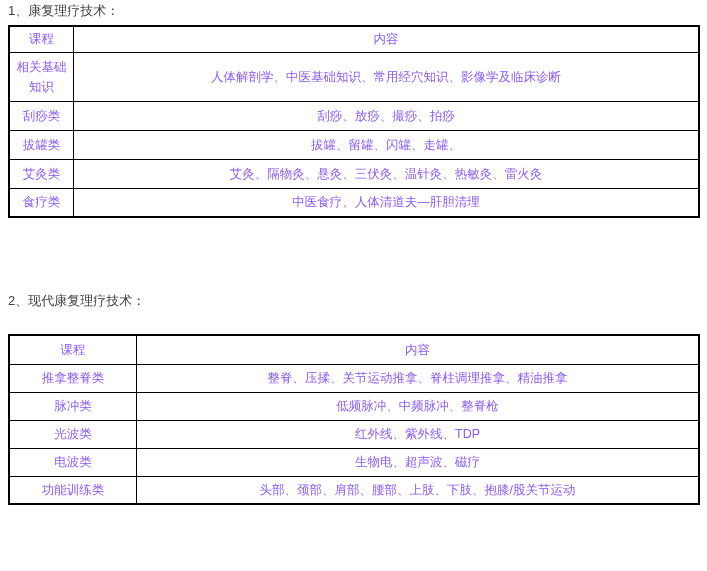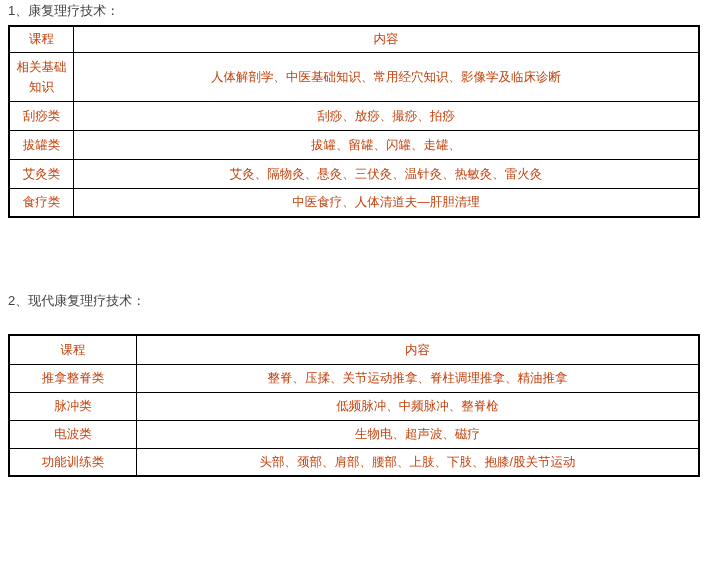--- a/index.html
+++ b/index.html
@@ -20,21 +20,21 @@
     font-weight: normal;
     color: #404040;
   }
   .heading-2 { margin-top: 75px; }
   table.doc-table {
     border-collapse: collapse;
     table-layout: fixed;
     width: 692px;
     border: 2px solid #000000;
     font-size: 12.5px;
-    color: #c2410c;
+    color: #8b5cf6;
   }
   .table-1 { margin-top: 6px; }
   .table-2 { margin-top: 25px; }
   table.doc-table td, table.doc-table th {
     border: 1px solid #000000;
     text-align: center;
     vertical-align: middle;
     padding: 2px 4px;
     font-weight: normal;
     line-height: 20px;
@@ -93,20 +93,24 @@
     </tr>
     <tr class="r2">
       <td class="col-label">推拿整脊类</td>
       <td>整脊、压揉、关节运动推拿、脊柱调理推拿、精油推拿</td>
     </tr>
     <tr class="r2">
       <td class="col-label">脉冲类</td>
       <td>低频脉冲、中频脉冲、整脊枪</td>
     </tr>
     <tr class="r2">
+      <td class="col-label">光波类</td>
+      <td>红外线、紫外线、TDP</td>
+    </tr>
+    <tr class="r2">
       <td class="col-label">电波类</td>
       <td>生物电、超声波、磁疗</td>
     </tr>
     <tr class="r2">
       <td class="col-label">功能训练类</td>
       <td>头部、颈部、肩部、腰部、上肢、下肢、抱膝/股关节运动</td>
     </tr>
   </tbody>
     </table>
 

